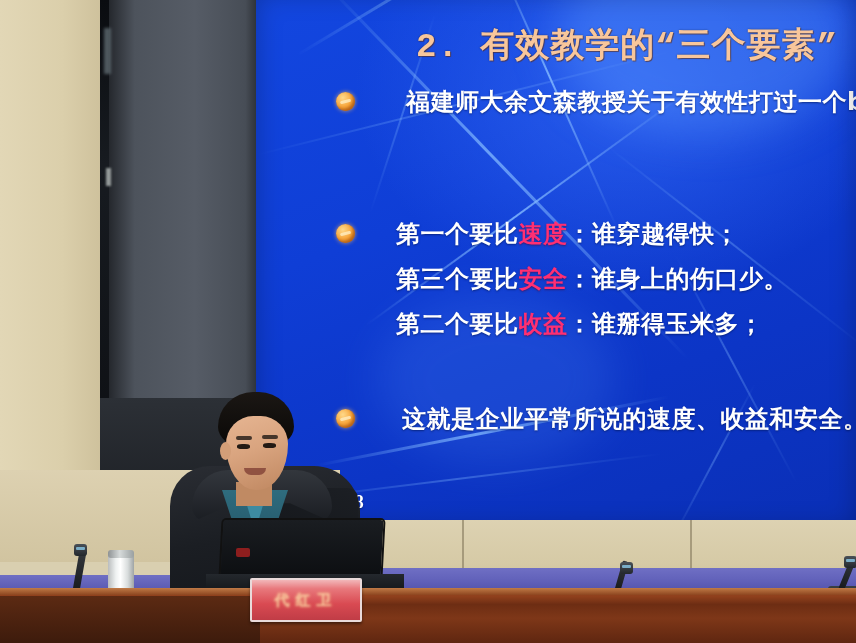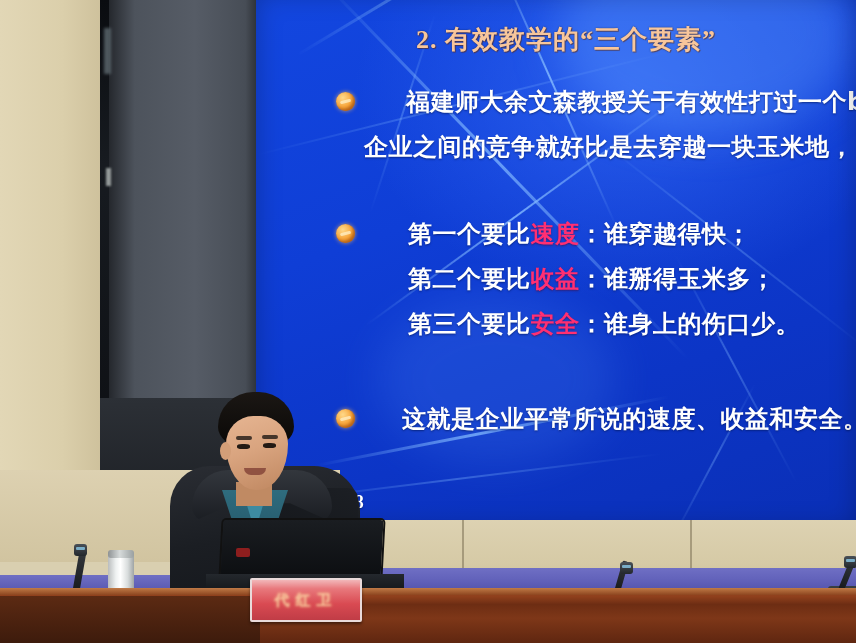--- a/index.html
+++ b/index.html
@@ -93,23 +93,23 @@
     filter: blur(22px);
     background: rgba(90,150,255,.40);
   }
 
   
   .slide-title {
     position: absolute;
     left: 160px; top: 28px;
     width: 420px;
     text-align: left;
-    font-family: Liberation Serif, serif;
+    font-family: Liberation Mono, monospace;
     font-weight: 700;
-    font-size: 26px;
+    font-size: 34px;
     letter-spacing: 1px;
     color: #f8c69b;
     text-shadow: 0 0 2px rgba(0,0,0,.45), 1px 1px 0 rgba(120,50,10,.5);
     white-space: nowrap;
   }
   .bullet {
     position: absolute;
     width: 19px; height: 19px;
     border-radius: 50%;
     background: radial-gradient(circle at 36% 30%, #ffd98a 0%, #f7a53a 52%, #d9791b 100%);
@@ -457,32 +457,31 @@
     <div class="poly faint" style="left:180px; top:20px; width:210px; transform:rotate(108deg);"></div>
 
     <div class="slide-title">2. 有效教学的“三个要素”</div>
 
     <div class="bullet" style="left:80px; top:98px;"></div>
     <div class="bullet" style="left:80px; top:230px;"></div>
     <div class="bullet" style="left:80px; top:415px;"></div>
 
     <div class="p-block" style="left:112px; top:86px;">
       <div class="para" style="position:relative; left:38px;">福建师大余文森教授关于有效性打过一个b</div>
-      <div class="para" style="position:relative; left:-4px;">企业之间的竞争就好比是去穿越一块玉米地，</div>
     </div>
 
-    <div class="p-block" style="left:152px; top:218px;">
+    <div class="p-block" style="left:140px; top:218px;">
       <div class="para" style="position:relative;">
         <span>第一个要比</span><span class="kw">速度</span><span>：谁穿越得快；</span>
       </div>
       <div class="para" style="position:relative;">
-        <span>第二个要比</span><span class="kw">收益</span><span>：谁掰得玉米多；</span>
+        <span>第三个要比</span><span class="kw">安全</span><span>：谁身上的伤口少。</span>
       </div>
       <div class="para" style="position:relative;">
-        <span>第三个要比</span><span class="kw">安全</span><span>：谁身上的伤口少。</span>
+        <span>第二个要比</span><span class="kw">收益</span><span>：谁掰得玉米多；</span>
       </div>
     </div>
 
     <div class="p-block" style="left:146px; top:403px;">
       <div class="para" style="position:relative;">这就是企业平常所说的速度、收益和安全。</div>
     </div>
 
     <div class="datestamp">26-2-8</div>
   </div>
   <div class="screen-bevel"></div>

